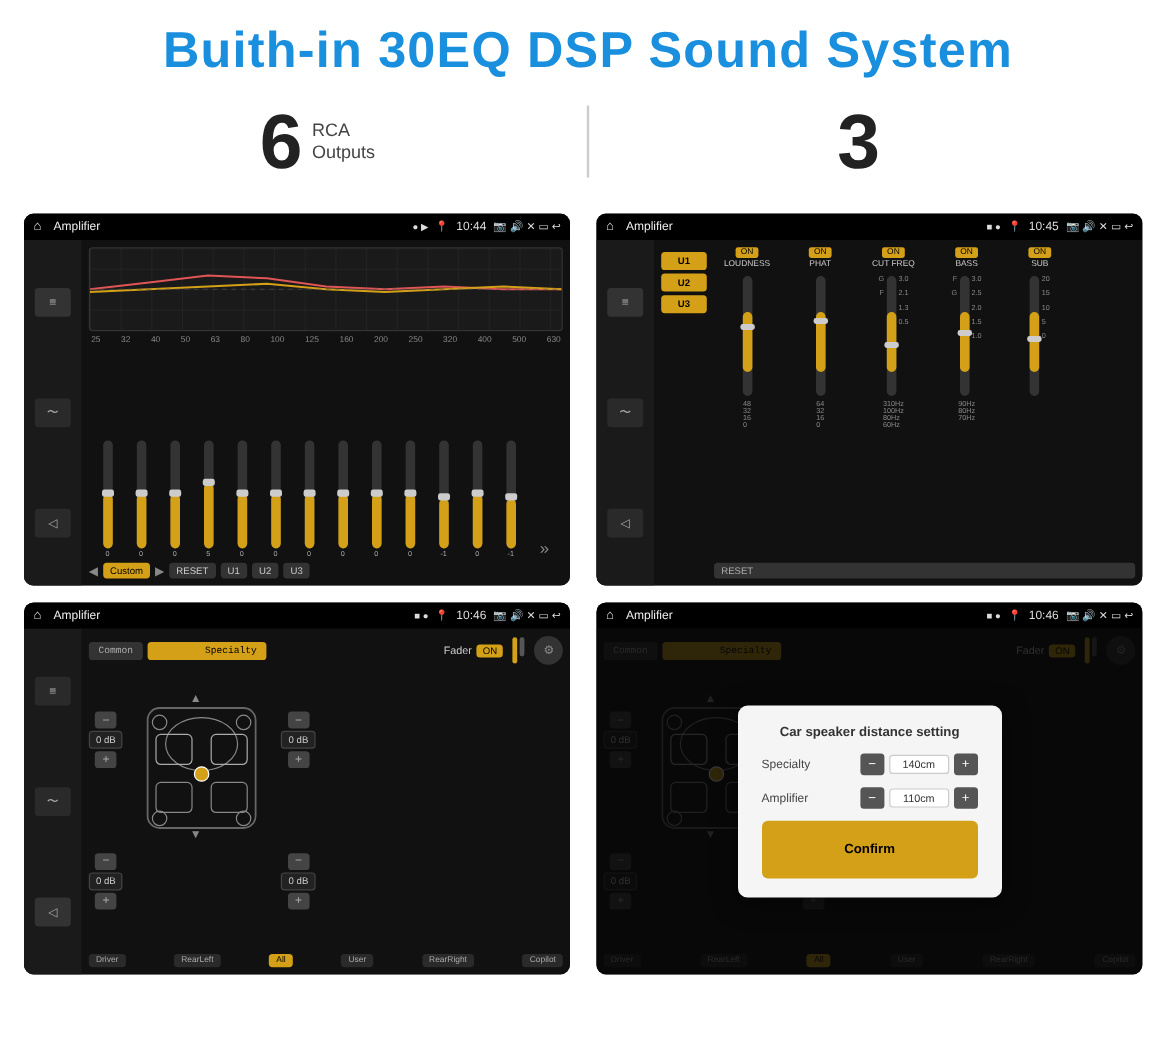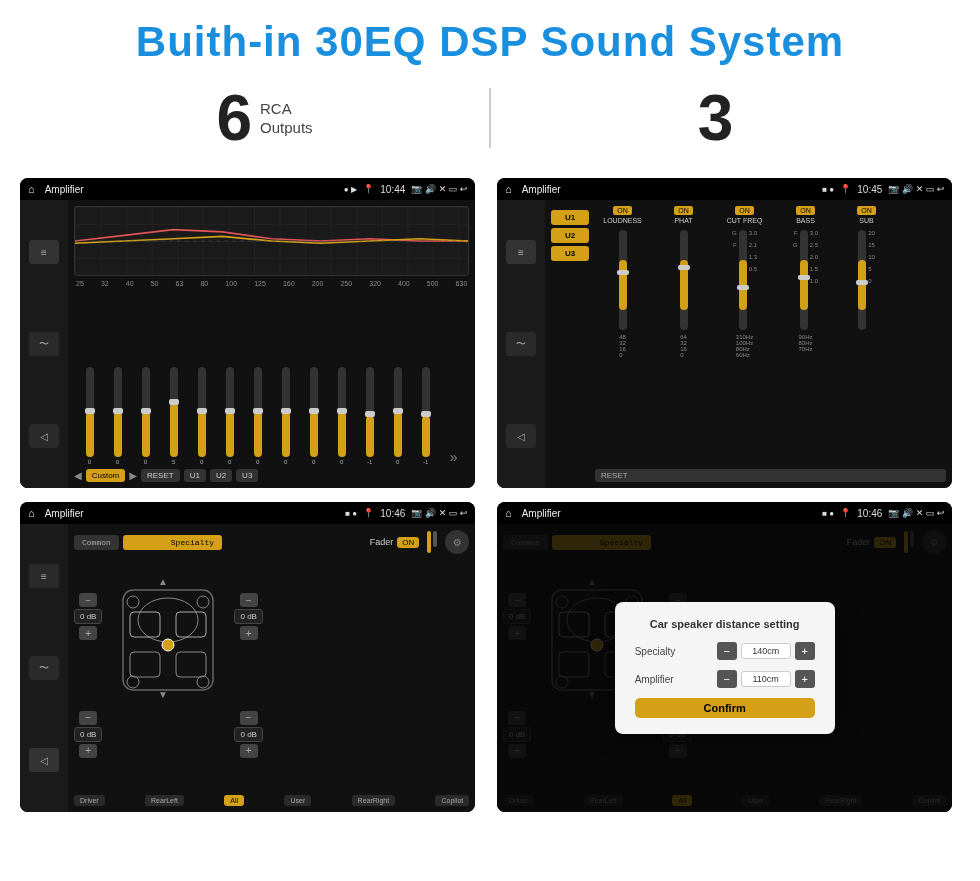--- a/index.html
+++ b/index.html
@@ -440,21 +440,21 @@
       color: #333;
       min-width: 50px;
       text-align: center;
     }
     .dialog-confirm-btn {
       display: block;
       width: 100%;
       background: #d4a017;
       color: #000;
       border-radius: 5px;
-      padding: 4px;
+      padding: 18px;
       text-align: center;
       font-size: 11px;
       font-weight: bold;
       margin-top: 8px;
     }
 
     
     .fader-behind {
       flex: 1;
       display: flex;

